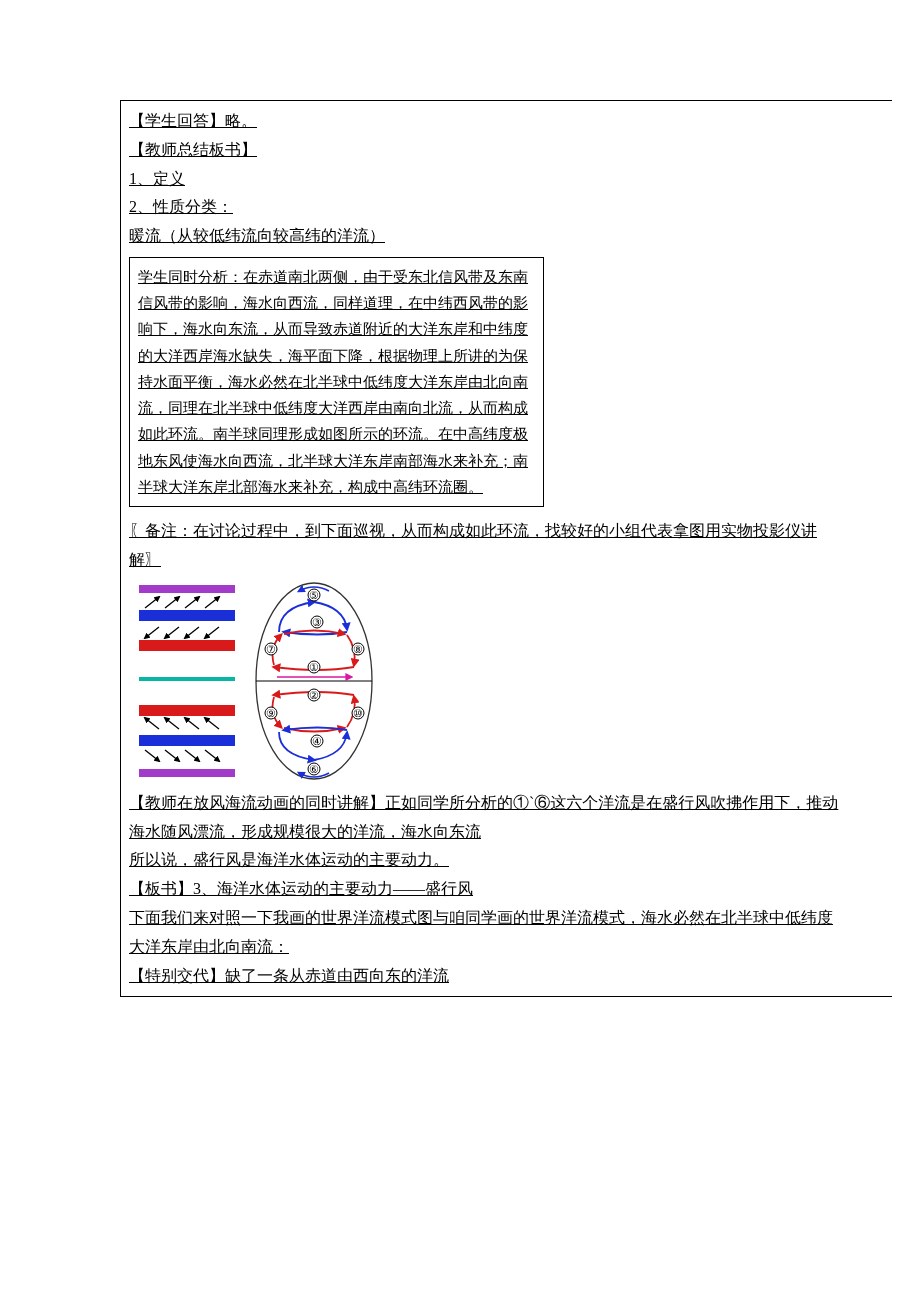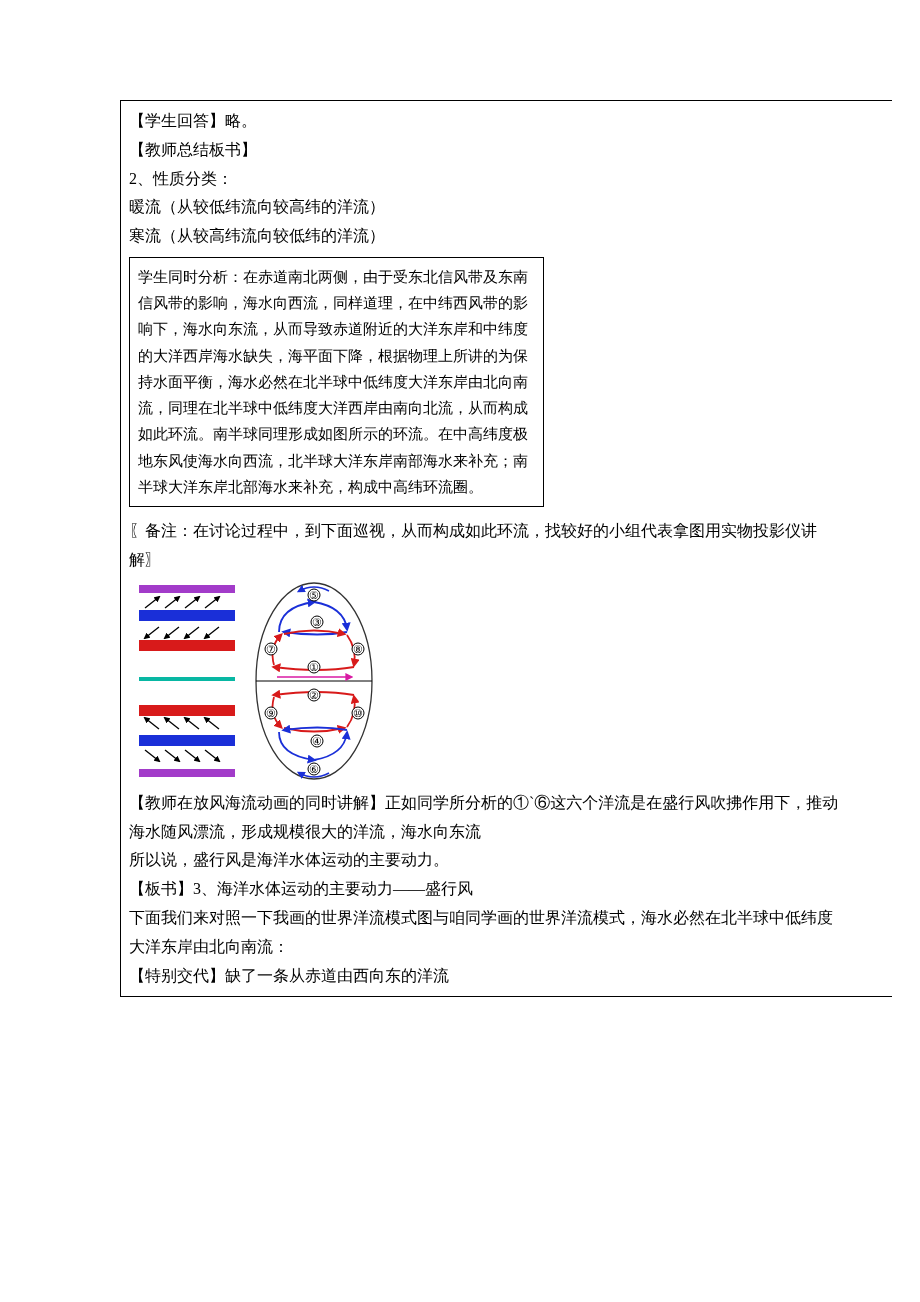--- a/index.html
+++ b/index.html
@@ -10,20 +10,21 @@
     font-size: 16px;
     line-height: 1.8;
     color: #000;
   }
   .page {
     width: 920px;
     min-height: 1302px;
     box-sizing: border-box;
     padding: 100px 68px 60px 120px;
     position: relative;
+    text-decoration: underline;
   }
   .outer-cell {
     border: 1px solid #000;
     border-right: none;
     padding: 6px 8px 6px 8px;
     box-sizing: border-box;
     position: relative;
   }
   .rstub {
     position: absolute;
@@ -58,23 +59,23 @@
 </style>
 </head>
 <body>
 
 <div class="page">
   <div class="outer-cell">
     <div class="rstub"></div>
 
     <p>【学生回答】略。</p>
     <p>【教师总结板书】</p>
+    <p>1、定义</p>
     <p>2、性质分类：</p>
     <p>暖流（从较低纬流向较高纬的洋流）</p>
-    <p>寒流（从较高纬流向较低纬的洋流）</p>
 
     <div class="inner-box">
       <span>学生同时分析：在赤道南北两侧，由于受东北信风带及东南信风带的影响，海水向西流，同样道理，在中纬西风带的影响下，海水向东流，从而导致赤道附近的大洋东岸和中纬度的大洋西岸海水缺失，海平面下降，根据物理上所讲的为保持水面平衡，海水必然在北半球中低纬度大洋东岸由北向南流，同理在北半球中低纬度大洋西岸由南向北流，从而构成如此环流。南半球同理形成如图所示的环流。在中高纬度极地东风使海水向西流，北半球大洋东岸南部海水来补充；南半球大洋东岸北部海水来补充，构成中高纬环流圈。</span>
     </div>
 
     <p>〖备注：在讨论过程中，到下面巡视，从而构成如此环流，找较好的小组代表拿图用实物投影仪讲解〗</p>
 
     <div class="diagram-wrap">
       <svg viewBox="0 0 260 210" width="260" height="210">
         <defs>

